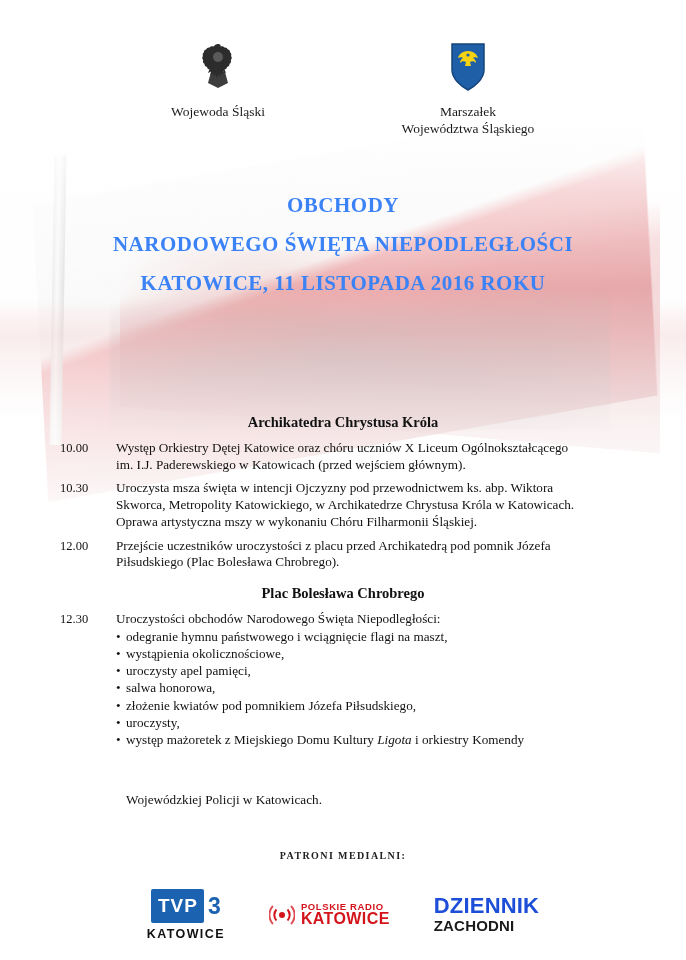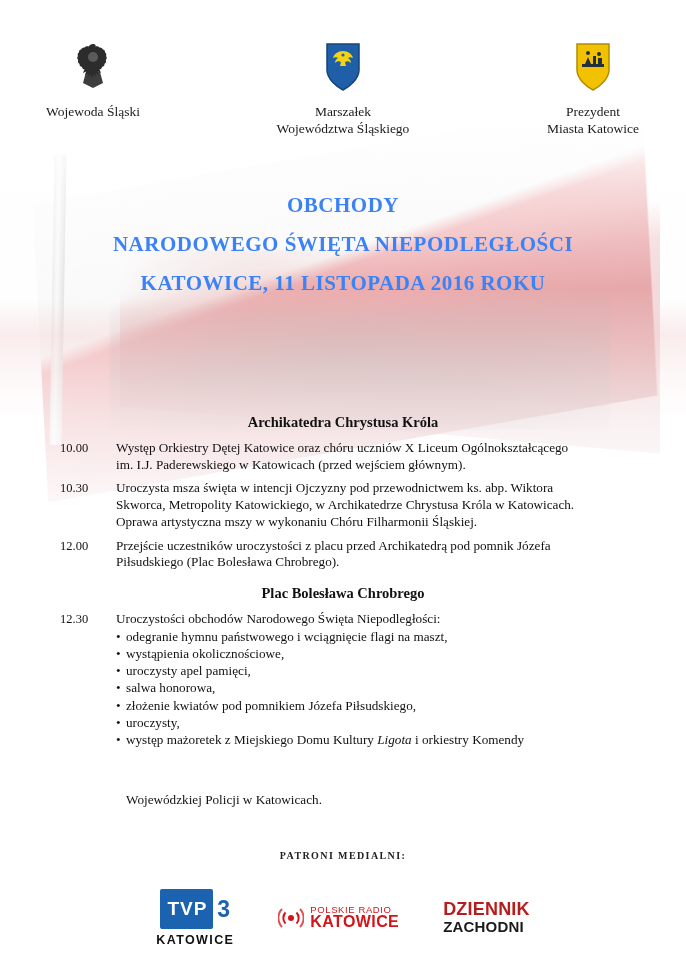--- a/index.html
+++ b/index.html
@@ -215,21 +215,21 @@
     gap: 44px;
   }
 
   
   .tvp {
     text-align: center;
   }
   .tvp-main {
     display: inline-flex;
     align-items: stretch;
-    height: 40px;
+    height: 34px;
   }
   .tvp-box {
     background: #1b63b0;
     color: #ffffff;
     font-family: "Liberation Sans", sans-serif;
     font-weight: bold;
     font-size: 19px;
     letter-spacing: 1px;
     padding: 2px 6px 2px 7px;
     display: flex;
@@ -262,41 +262,41 @@
   }
   .prk-mark {
     width: 26px;
     height: 26px;
     position: relative;
   }
   .prk-text { text-align: left; }
   .prk-line1 {
     font-family: "Liberation Sans", sans-serif;
     font-size: 9.5px;
-    font-weight: normal;
+    font-weight: bold;
     letter-spacing: 0.6px;
     color: #d4141b;
     line-height: 1;
   }
   .prk-line2 {
     font-family: "Liberation Sans", sans-serif;
     font-size: 16px;
     font-weight: bold;
     letter-spacing: 0.4px;
     color: #d4141b;
     line-height: 1.05;
   }
 
   
   .dz { text-align: left; }
   .dz-line1 {
     font-family: "Liberation Sans", sans-serif;
-    font-size: 18px;
-    font-weight: bold;
-    color: #b91c1c;
+    font-size: 22px;
+    font-weight: bold;
+    color: #1d4ed8;
     letter-spacing: 0.2px;
     line-height: 1;
   }
   .dz-line2 {
     font-family: "Liberation Sans", sans-serif;
     font-size: 15px;
     font-weight: bold;
     color: #1a1a1a;
     letter-spacing: 0.2px;
     line-height: 1.1;
@@ -345,40 +345,20 @@
             <path d="M19 9 c-5 0 -9 3 -10 7 c2 -1 4 -1 5 0 c-2 1 -3 3 -3 5 c2 -2 4 -2 6 -1 l-1 4 h6 l-1 -4 c2 -1 4 -1 6 1 c0 -2 -1 -4 -3 -5 c1 -1 3 -1 5 0 c-1 -4 -5 -7 -10 -7 z" fill="#f5d313"></path>
             <circle cx="19" cy="13" r="1.6" fill="#1e5fa8"></circle>
           </svg>
         </div>
         <div class="crest-caption">
           <div>Marszałek</div>
           <div>Województwa Śląskiego</div>
         </div>
       </div>
 
-      <div class="crest-block">
-        <div class="crest-img">
-          <svg width="38" height="50" viewBox="0 0 38 50" aria-hidden="true">
-            <path d="M3 2 h32 v26 c0 9 -10 17 -16 20 C13 45 3 37 3 28 Z" fill="#f2c200" stroke="#b08c00" stroke-width="1.5"></path>
-            <rect x="7" y="12" width="24" height="13" fill="#f2c200"></rect>
-            <g fill="#23303d">
-              <rect x="8" y="22" width="22" height="3"></rect>
-              <path d="M11 22 l3 -7 l3 7 z"></path>
-              <rect x="19" y="14" width="3" height="8"></rect>
-              <rect x="24" y="16" width="4" height="6"></rect>
-              <circle cx="14" cy="11" r="2"></circle>
-              <circle cx="25" cy="12" r="2"></circle>
-            </g>
-          </svg>
-        </div>
-        <div class="crest-caption">
-          <div>Prezydent</div>
-          <div>Miasta Katowice</div>
-        </div>
-      </div>
 
     </div>
 
     <div class="title-block">
       <div class="title-line title-1">OBCHODY</div>
       <div class="title-line title-2">NARODOWEGO ŚWIĘTA NIEPODLEGŁOŚCI</div>
       <div class="title-line title-3">KATOWICE,  11 LISTOPADA 2016 ROKU</div>
     </div>
 
     <div class="program">

